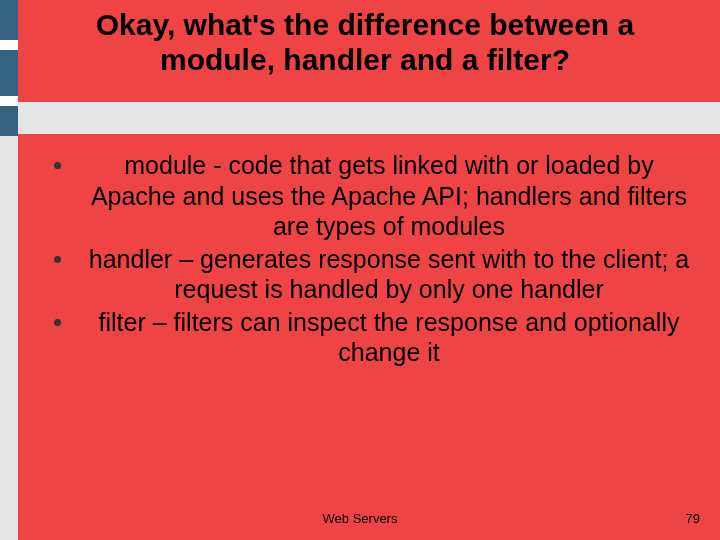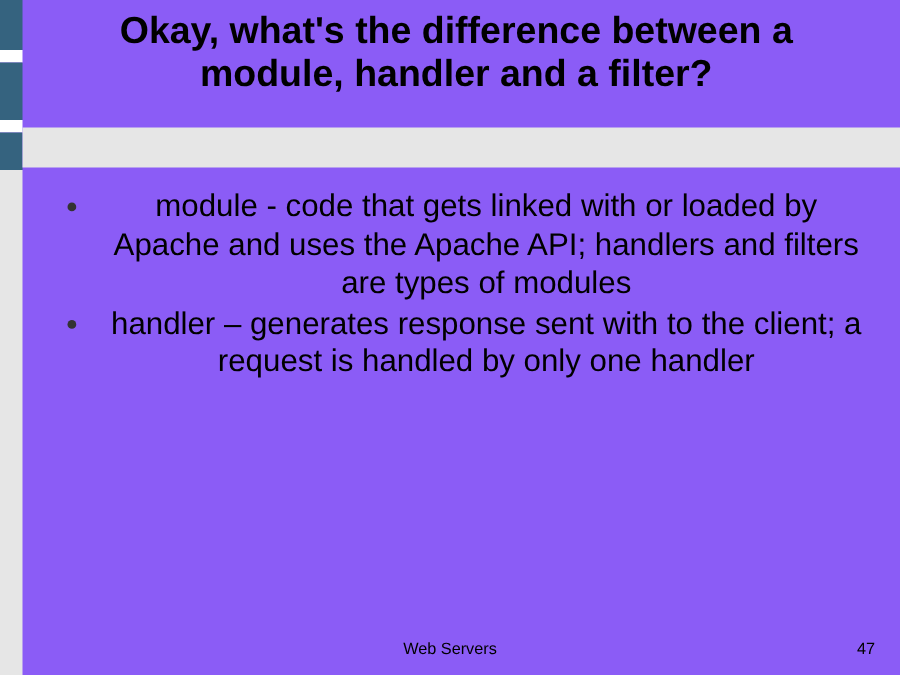--- a/index.html
+++ b/index.html
@@ -6,21 +6,21 @@
   html, body { width: 720px; height: 540px; overflow: hidden; }
   body {
     background: #ffffff;
     font-family: Arial, Helvetica, sans-serif;
     position: relative;
   }
   .slide {
     width: 720px;
     height: 540px;
     position: relative;
-    background: #8b5cf6;
+    background: #ef4444;
   }
   .side-rail {
     position: absolute;
     left: 0;
     top: 0;
     width: 18px;
     height: 100%;
     display: flex;
     flex-direction: column;
   }
@@ -113,19 +113,20 @@
   <div class="title-underlay"></div>
 
   <h1 class="title">
     <span class="title-text">Okay, what's the difference between a module, handler and a filter?</span>
   </h1>
 
   <div class="content">
     <ul class="bullets">
       <li><span>module - code that gets linked with or loaded by Apache and uses the Apache API; handlers and filters are types of modules</span></li>
       <li><span>handler – generates response sent with to the client; a request is handled by only one handler</span></li>
+      <li><span>filter – filters can inspect the response and optionally change it</span></li>
     </ul>
   </div>
 
   <div class="footer-title">Web Servers</div>
-  <div class="page-num">47</div>
+  <div class="page-num">79</div>
 
 </div>
 
 </body></html>

